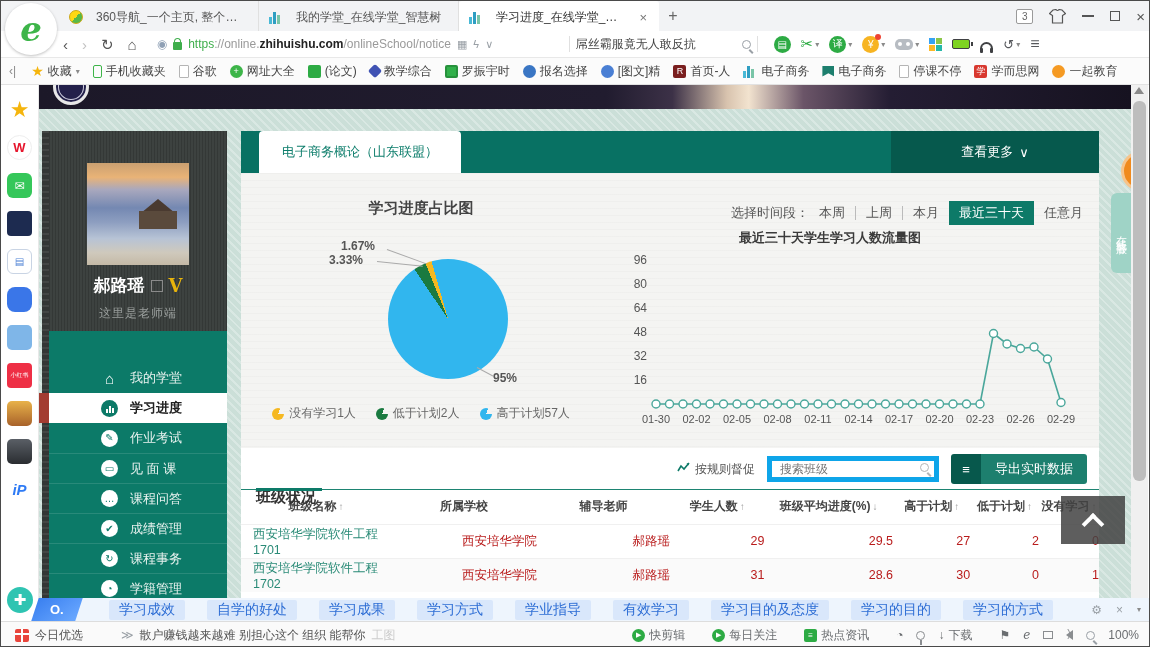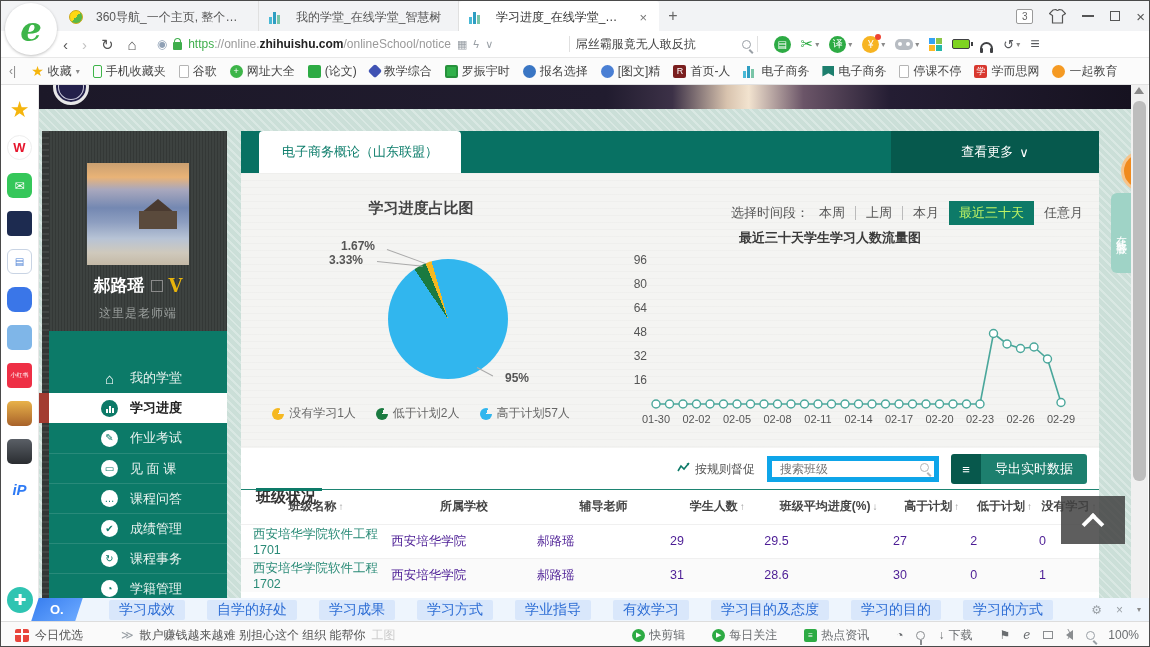--- a/index.html
+++ b/index.html
@@ -117,52 +117,52 @@
   .main-panel { position:absolute; left:202px; top:46px; width:858px; height:490px; }
   .panel-header { position:relative; height:42px; background:#087163; }
   .course-tab { position:absolute; left:18px; top:0; height:42px; width:202px; background:#fff; border-radius:4px 4px 0 0; display:flex; align-items:center; justify-content:center; color:#0e7e6c; font-size:13px; }
   .more-btn { position:absolute; right:0; top:0; height:42px; width:208px; background:#06594d; color:#fff; font-size:13px; display:flex; align-items:center; justify-content:center; gap:6px; }
   .charts { display:flex; height:275px; background-color:#f4f4f2; background-image:repeating-linear-gradient(180deg,rgba(0,0,0,.02) 0 1px,transparent 1px 7px); }
   .pie-block { width:360px; position:relative; flex:0 0 auto; }
   .pie-title { text-align:center; margin-top:26px; font-size:15px; font-weight:bold; color:#444; }
   .pie-sub { text-align:center; margin-top:4px; font-size:12px; color:#666; }
   .pie { position:absolute; left:147px; top:86px; width:120px; height:120px; border-radius:50%; }
   .pie-lab { position:absolute; font-size:12px; color:#555; font-weight:bold; }
-  .lab1 { left:100px; top:66px; } .lab2 { left:88px; top:80px; } .lab3 { left:264px; top:198px; }
+  .lab1 { left:100px; top:66px; } .lab2 { left:88px; top:80px; } .lab3 { left:252px; top:198px; }
   .leader { position:absolute; height:1px; background:#aaa; transform-origin:0 50%; }
   .ld1 { left:146px; top:76px; width:42px; transform:rotate(20deg); }
   .ld2 { left:136px; top:88px; width:46px; transform:rotate(6deg); }
   .ld3 { left:236px; top:194px; width:18px; transform:rotate(28deg); }
   .pie-legend { position:absolute; left:0; right:0; top:232px; display:flex; justify-content:center; gap:20px; font-size:12px; color:#666; }
   .leg { display:flex; align-items:center; gap:5px; }
   .leg-swatch { width:12px; height:12px; border-radius:50%; }
   .line-block { flex:1; position:relative; }
   .time-filter { position:absolute; right:16px; top:28px; display:flex; align-items:center; gap:10px; font-size:13px; color:#555; }
   .tf-sep { width:1px; height:14px; background:#bbb; }
-  .tf-active { background:#0d7a68; color:#bef264; padding:3px 10px; }
+  .tf-active { background:#0d7a68; color:#ffffff; padding:3px 10px; }
   .line-title { position:absolute; left:0; right:40px; top:56px; text-align:center; font-size:13px; font-weight:bold; color:#3b3b3b; }
   .line-svg { position:absolute; left:0; top:78px; }
 
   
   .table-section { position:relative; height:173px; background:#fff; }
   .ts-head { position:relative; height:42px; border-bottom:1px solid #1d8472; }
   .ts-title { position:absolute; left:15px; top:10px; font-size:15px; font-weight:bold; color:#333;margin-top:30px; }
   .ts-underline { position:absolute; left:15px; bottom:-2px; width:66px; height:3px; background:#0d7a68; }
   .ts-tools { position:absolute; right:12px; top:6px; display:flex; align-items:center; gap:12px; }
   .supervise { display:flex; align-items:flex-start; gap:4px; font-size:12px; color:#555; }
   .class-search { position:relative; width:172px; height:26px; }
   .class-search input { width:100%; height:100%; border:5px solid #0ea5e9; padding:0 24px 0 8px; font-size:12px; color:#555; font-family:inherit; outline:none; }
   .class-search .i-mag { position:absolute; right:10px; top:7px; border-color:#b5b5b5; }
   .class-search .i-mag::after { background:#b5b5b5; }
   .export-btn { height:30px; display:flex; align-items:stretch; border-radius:3px; overflow:hidden; }
   .export-ico { width:30px; background:#07584c; color:#fff; display:flex; align-items:center; justify-content:center; font-size:13px; }
   .export-lab { background:#1d7f6e; color:#fff; font-size:13px; display:flex; align-items:center; padding:0 14px; }
   table.cls { width:100%; border-collapse:collapse; table-layout:fixed; }
   table.cls th { height:34px; font-size:12px; color:#444; font-weight:bold; text-align:center; }
-  table.cls td { height:34px; font-size:12.5px; color:#4c1d95; text-align:left; border-top:1px solid #f0f0f0; }
+  table.cls td { height:34px; font-size:12.5px; color:#b91c1c; text-align:right; border-top:1px solid #f0f0f0; }
   table.cls td.cname { text-align:left; padding-left:12px; color:#2a8b77; }
   table.cls tr.alt { background:#fafafa; }
   .sort { font-size:10px; color:#999; margin-left:2px; }
 
   
   .scrolltop { position:absolute; left:1022px; top:411px; width:64px; height:48px; background:rgba(66,66,66,.85); display:flex; align-items:center; justify-content:center; }
   .scrolltop i { width:16px; height:16px; border-top:4px solid #fff; border-left:4px solid #fff; transform:rotate(45deg) translate(3px,3px); }
   .badge82 { position:absolute; left:1082px; top:66px; width:40px; height:40px; border-radius:50%; background:#f08a1d; border:3px solid #f6c48b; color:#fff; font-weight:bold; font-size:13px; display:flex; align-items:center; justify-content:center; }
   .kefu { position:absolute; left:1072px; top:108px; width:20px; height:80px; background:#9fd3c6; border-radius:6px 0 0 6px; color:#fff; font-size:11px; writing-mode:vertical-rl; text-align:center; letter-spacing:3px; display:flex; align-items:center; justify-content:center; }
 

